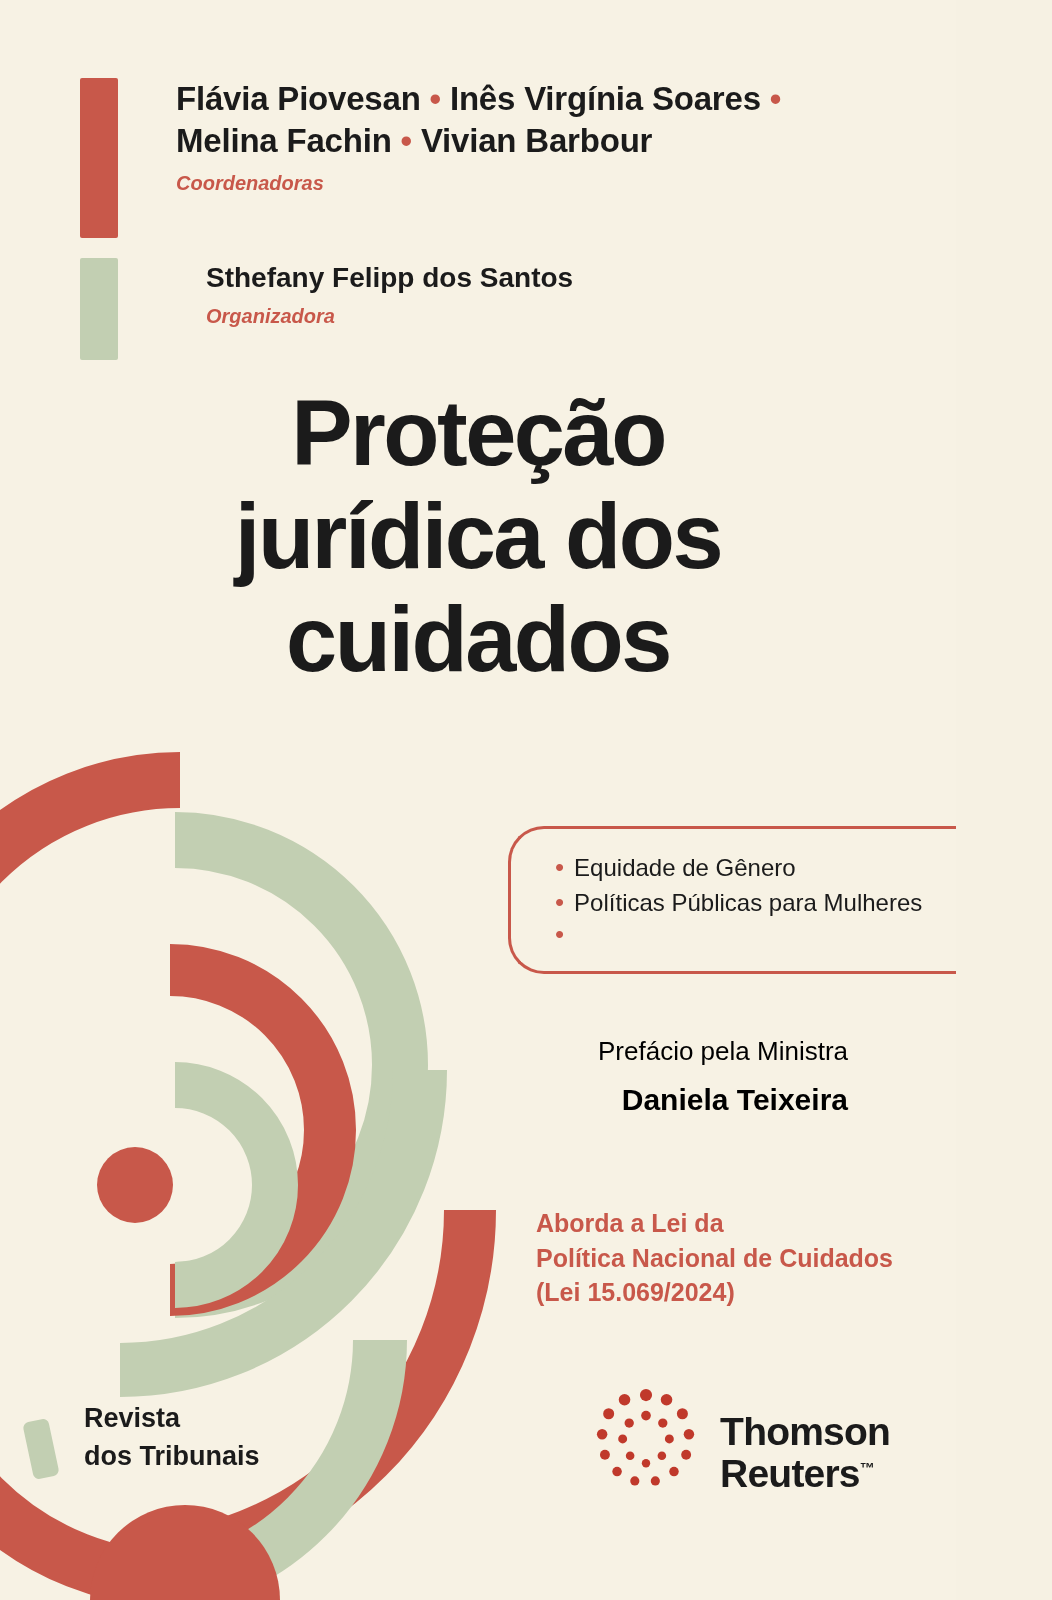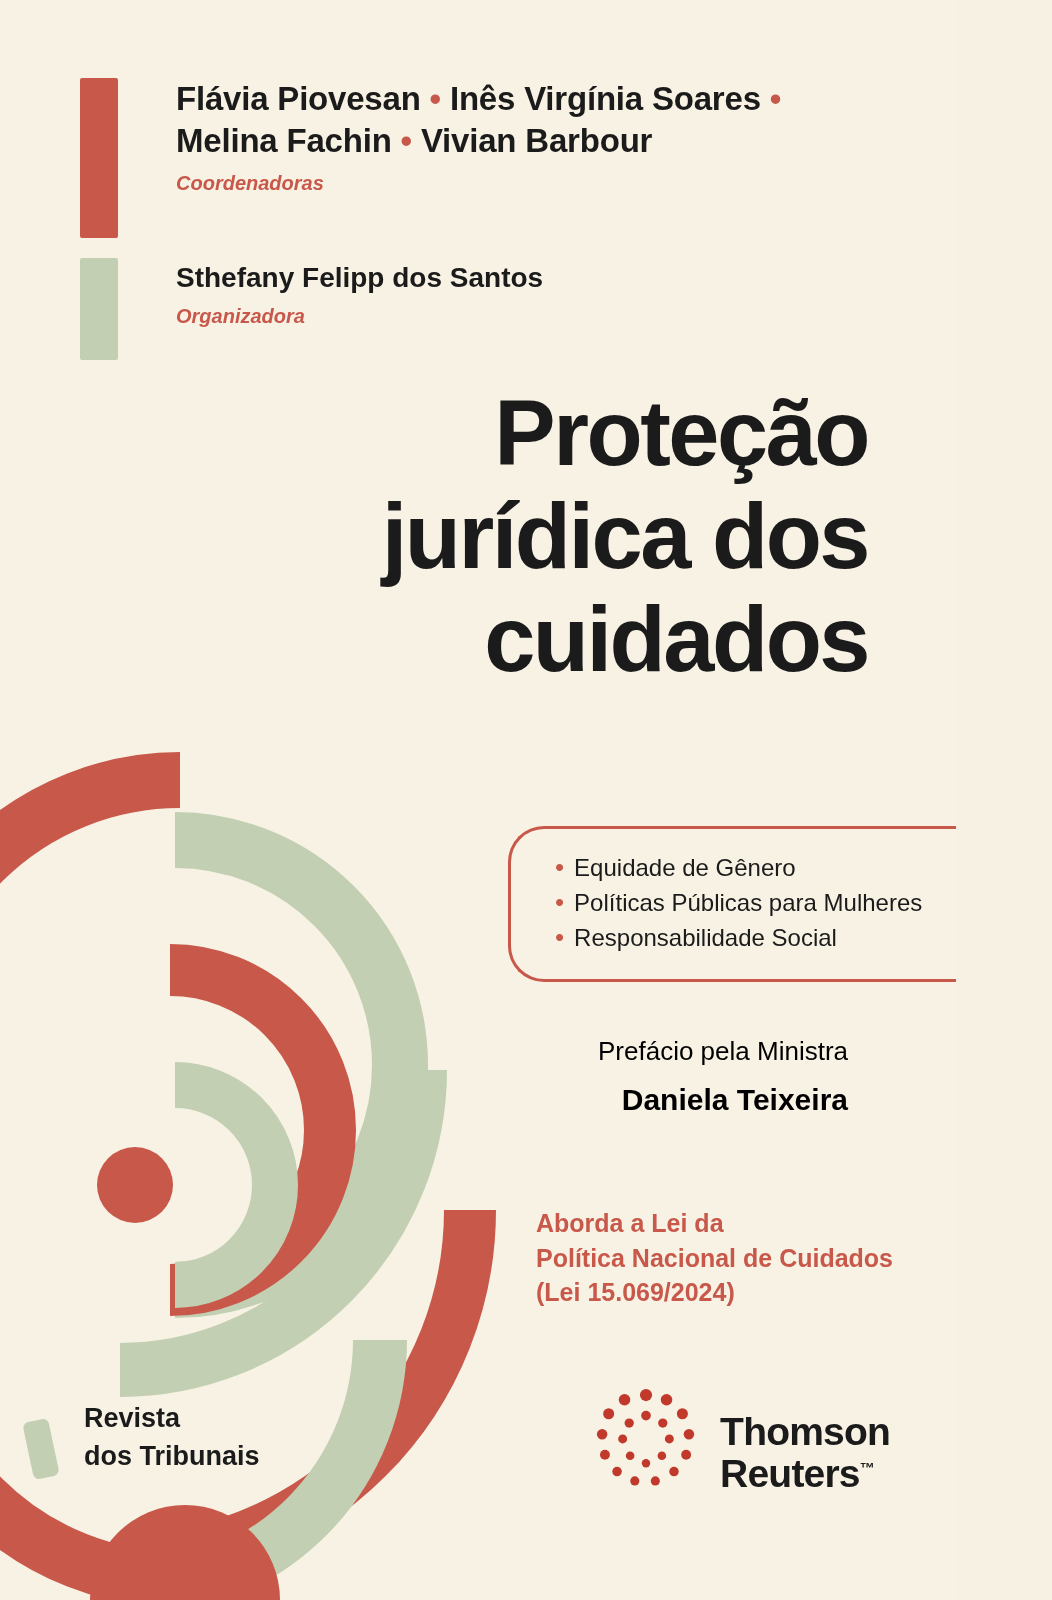--- a/index.html
+++ b/index.html
@@ -54,36 +54,36 @@
     letter-spacing: -0.2px;
   }
   .dot-sep { color: #c8584a; }
   .role {
     font-size: 20px;
     font-style: italic;
     font-weight: bold;
     color: #c8584a;
     margin-top: 10px;
   }
-  .credit-row.second { margin-top: 20px; }
+  .credit-row.second { margin-top: 20px; gap: 30px; }
   .organizer {
     font-size: 28px;
     font-weight: bold;
     color: #1b1b1b;
     line-height: 1.2;
     padding-top: 3px;
   }
 
   
   .title {
     position: absolute;
     right: 88px;
     top: 382px;
     width: 780px;
-    text-align: right;
+    text-align: center;
     font-size: 92px;
     font-weight: bold;
     line-height: 1.12;
     letter-spacing: -2.5px;
     color: #1b1b1b;
   }
   .title div { white-space: nowrap; }
 
   
   .topics {
@@ -238,21 +238,20 @@
     <div class="topic">
       <span class="bullet">•</span>
       <span>Equidade de Gênero</span>
     </div>
     <div class="topic">
       <span class="bullet">•</span>
       <span>Políticas Públicas para Mulheres</span>
     </div>
     <div class="topic">
       <span class="bullet">•</span>
-      <span>Responsabilidade Social</span>
     </div>
   </div>
 
   <div class="preface">
     <div class="preface-line1">Prefácio pela Ministra</div>
     <div class="preface-line2">Daniela Teixeira</div>
   </div>
 
   <div class="lawnote">
     <div>Aborda a Lei da</div>

